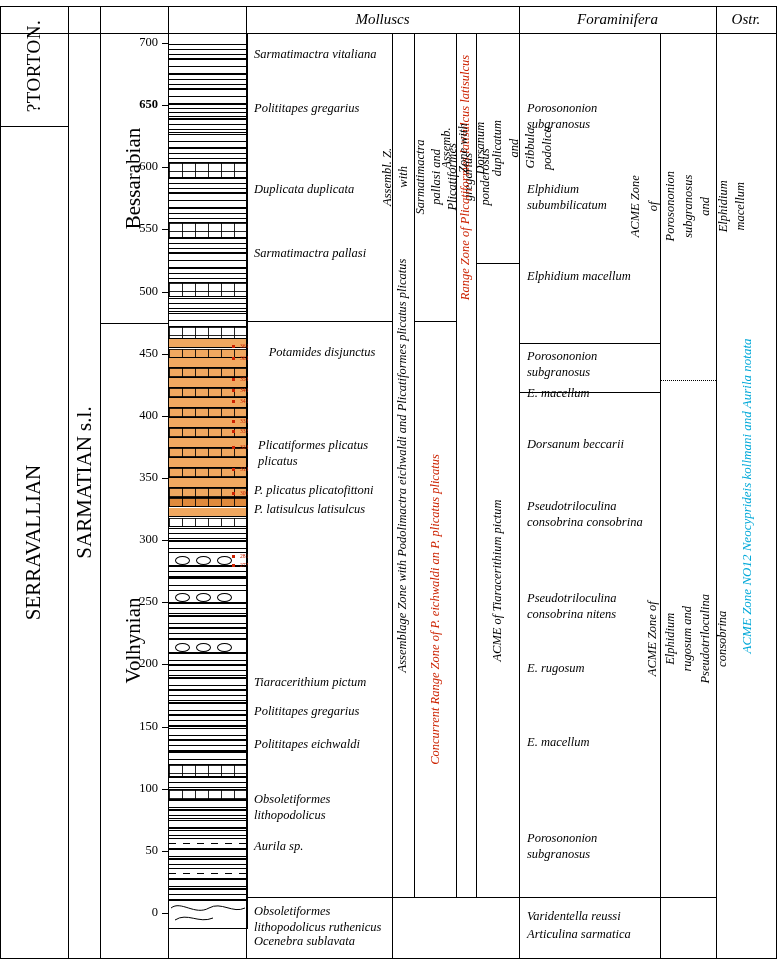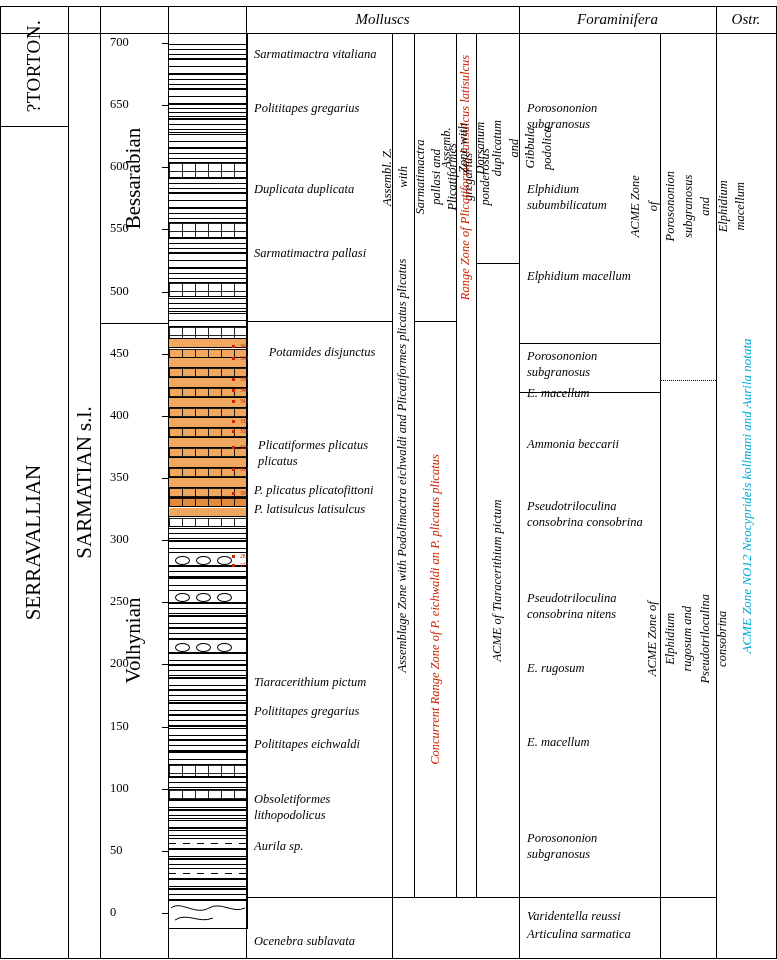--- a/index.html
+++ b/index.html
@@ -36,21 +36,21 @@
   .pat-or-brick{background:#e08a3c;}
 
   .brick{background-image:
     repeating-linear-gradient(to bottom, rgba(0,0,0,.85) 0 1px, transparent 1px 8px),
     repeating-linear-gradient(to right, rgba(0,0,0,.85) 0 1px, transparent 1px 13px);}
   .dashes{background-image:repeating-linear-gradient(to right, #000 0 7px, transparent 7px 14px);
           background-size:14px 1px;background-repeat:repeat-x;background-position:0 50%;}
 
   .lensrow{position:absolute;left:0;width:78px;height:9px;}
   .lens{position:absolute;width:13px;height:7px;border:1px solid #000;border-radius:50%;background:#fff;}
-  .ticklab{position:absolute;font-size:12.5px;}
+  .ticklab{position:absolute;text-align:right;font-size:12.5px;}
 
   .sample{position:absolute;font-size:5.6px;color:#cc2200;line-height:1;white-space:nowrap;}
   .sqr{position:absolute;width:3px;height:3px;background:#cc2200;}
 
   .cellTxt{position:absolute;font-size:12.5px;font-style:italic;line-height:1.3;}
 </style>
 </head>
 <body>
 
 <div id="sheet">
@@ -109,21 +109,21 @@
       <div class="ticklab" style="left: 10px; top: 374.9px; width: 48px;">400</div>
       <div class="line hl" style="left: 62px; top: 320.7px; width: 6px;"></div>
       <div class="ticklab" style="left: 10px; top: 312.7px; width: 48px;">450</div>
       <div class="line hl" style="left: 62px; top: 258.6px; width: 6px;"></div>
       <div class="ticklab" style="left: 10px; top: 250.6px; width: 48px;">500</div>
       <div class="line hl" style="left: 62px; top: 196.4px; width: 6px;"></div>
       <div class="ticklab" style="left: 10px; top: 188.4px; width: 48px;">550</div>
       <div class="line hl" style="left: 62px; top: 134.3px; width: 6px;"></div>
       <div class="ticklab" style="left: 10px; top: 126.3px; width: 48px;">600</div>
       <div class="line hl" style="left: 62px; top: 72.1px; width: 6px;"></div>
-      <div class="ticklab" style="left: 10px; top: 64.1px; width: 48px;">650</div>
+      <div class="ticklab" style="left: 10px; top: 64.1px; width: 48px; font-weight: bold;">650</div>
       <div class="line hl" style="left: 62px; top: 10px; width: 6px;"></div>
       <div class="ticklab" style="left: 10px; top: 2px; width: 48px;">700</div>
     </div>
 
   <div id="litho">
       <div class="bed pat-clay" style="top: 10px; height: 14.9px;"></div>
       <div class="bed pat-silt" style="top: 24.9px; height: 14.9px;"></div>
       <div class="bed pat-clay" style="top: 39.8px; height: 14.9px;"></div>
       <div class="bed pat-silt" style="top: 54.7px; height: 14.9px;"></div>
       <div class="bed pat-silt" style="top: 69.7px; height: 14.9px; background-image: repeating-linear-gradient(rgb(0, 0, 0) 0px, rgb(0, 0, 0) 1px, transparent 1px, transparent 4px);"></div>
@@ -263,20 +263,21 @@
   <div class="cellTxt" style="left:254px;top:245px;width:136px;">Sarmatimactra pallasi</div>
   <div class="cellTxt" style="left:254px;top:344px;width:136px;text-align:center;">Potamides  disjunctus</div>
   <div class="cellTxt" style="left:258px;top:437px;width:130px;">Plicatiformes plicatus plicatus</div>
   <div class="cellTxt" style="left:254px;top:482px;width:140px;">P. plicatus  plicatofittoni</div>
   <div class="cellTxt" style="left:254px;top:501px;width:140px;">P. latisulcus latisulcus</div>
   <div class="cellTxt" style="left:254px;top:666px;width:140px;margin-top:8px;">Tiaracerithium pictum</div>
   <div class="cellTxt" style="left:254px;top:703px;width:140px;">Polititapes gregarius</div>
   <div class="cellTxt" style="left:254px;top:736px;width:140px;">Polititapes  eichwaldi</div>
   <div class="cellTxt" style="left:254px;top:791px;width:110px;">Obsoletiformes lithopodolicus</div>
   <div class="cellTxt" style="left:254px;top:838px;width:110px;">Aurila sp.</div>
+  <div class="cellTxt" style="left:254px;top:903px;width:130px;">Obsoletiformes lithopodolicus ruthenicus</div>
   <div class="cellTxt" style="left:254px;top:933px;width:130px;">Ocenebra sublavata</div>
 
   <div class="rotwrap" style="left:392px;top:33px;width:22px;height:864px;">
     <div class="rot" style="font-size:12.5px;font-style:italic;">Assemblage Zone with Podolimactra eichwaldi  and Plicatiformes plicatus plicatus</div>
   </div>
   <div class="rotwrap" style="left:414px;top:321px;width:42px;height:576px;">
     <div class="rot red" style="font-size:12.5px;font-style:italic;">Concurrent Range Zone of  P. eichwaldi an P. plicatus plicatus</div>
   </div>
   <div class="rotwrap" style="left:414px;top:33px;width:42px;height:288px;">
     <div class="rot" style="font-size:12.5px;font-style:italic;white-space:normal;width:270px;text-align:center;line-height:1.3;">Assembl. Z. with Sarmatimactra pallasi and Plicatiformes gregarius ponderosus</div>
@@ -296,21 +297,21 @@
   <div class="line hl" style="left:476px;top:263px;width:43px;"></div>
   <div class="line hl" style="left:519px;top:343px;width:141px;"></div>
   <div class="line hl" style="left:519px;top:392px;width:141px;"></div>
   <div class="line hl" style="left:660px;top:380px;width:56px;border-top:1px dotted #000;background:transparent;height:0;"></div>
 
   <div class="cellTxt" style="left:527px;top:100px;width:128px;">Porosononion subgranosus</div>
   <div class="cellTxt" style="left:527px;top:181px;width:128px;">Elphidium subumbilicatum</div>
   <div class="cellTxt" style="left:527px;top:268px;width:128px;">Elphidium macellum</div>
   <div class="cellTxt" style="left:527px;top:348px;width:128px;">Porosononion subgranosus</div>
   <div class="cellTxt" style="left:527px;top:385px;width:128px;">E. macellum</div>
-  <div class="cellTxt" style="left:527px;top:436px;width:128px;">Ammonia beccarii</div>
+  <div class="cellTxt" style="left:527px;top:436px;width:128px;">Dorsanum beccarii</div>
   <div class="cellTxt" style="left:527px;top:498px;width:130px;">Pseudotriloculina consobrina consobrina</div>
   <div class="cellTxt" style="left:527px;top:590px;width:130px;">Pseudotriloculina consobrina nitens</div>
   <div class="cellTxt" style="left:527px;top:660px;width:130px;">E. rugosum</div>
   <div class="cellTxt" style="left:527px;top:734px;width:130px;">E. macellum</div>
   <div class="cellTxt" style="left:527px;top:830px;width:130px;">Porosononion subgranosus</div>
   <div class="cellTxt" style="left:527px;top:908px;width:140px;">Varidentella reussi</div>
   <div class="cellTxt" style="left:527px;top:926px;width:140px;">Articulina sarmatica</div>
 
   <div class="rotwrap" style="left:476px;top:33px;width:43px;height:230px;">
     <div class="rot" style="font-size:12.5px;font-style:italic;white-space:normal;width:215px;text-align:center;line-height:1.35;">Assemb. Zone with Dorsanum duplicatum and Gibbula podolica</div>

